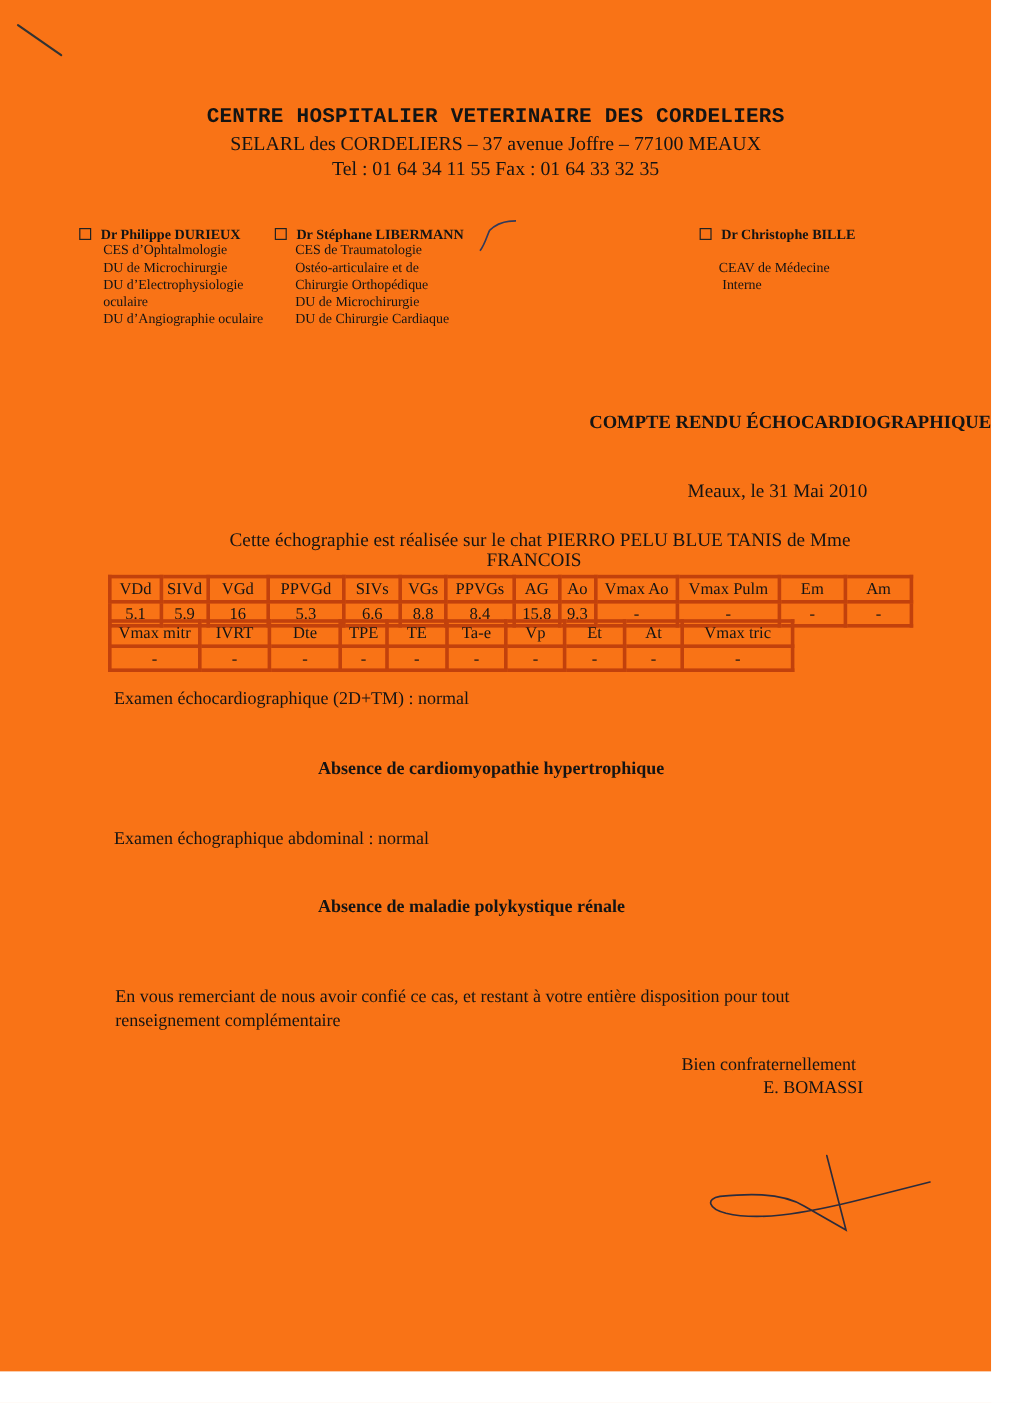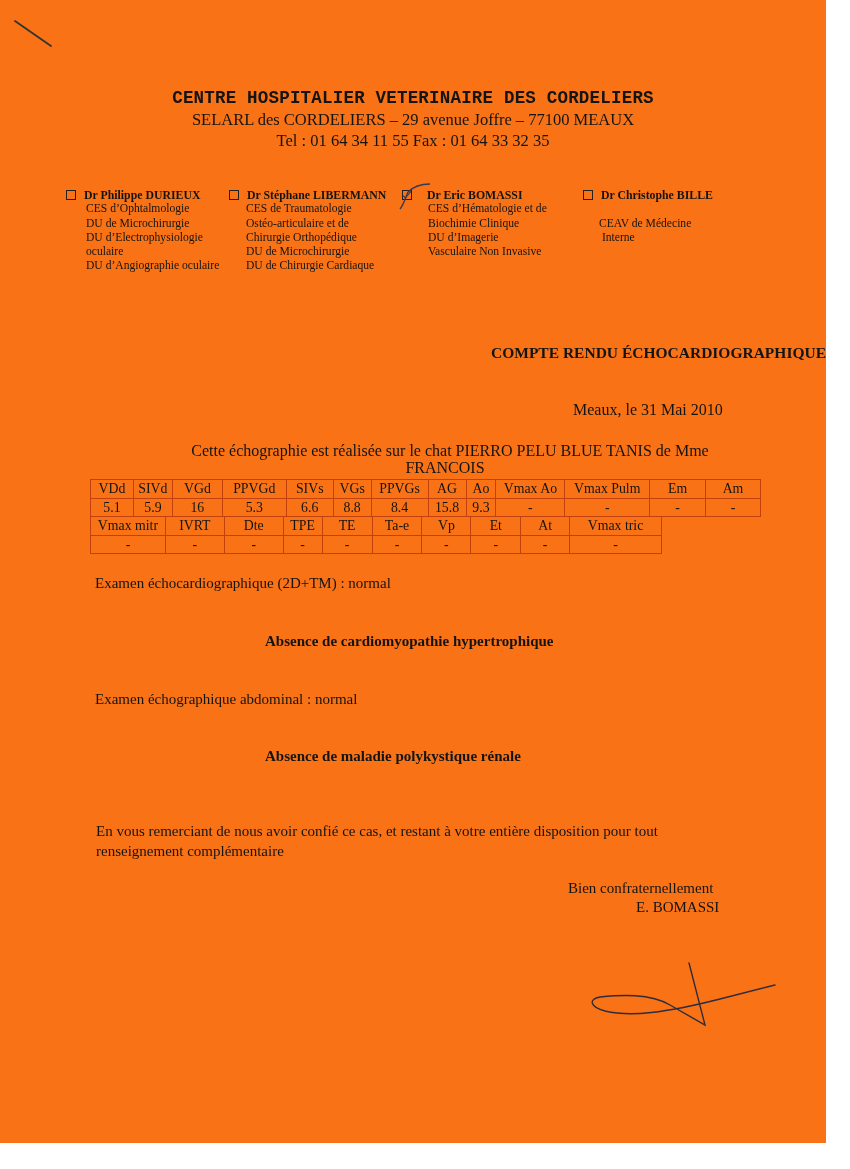--- a/index.html
+++ b/index.html
@@ -21,40 +21,40 @@
                          border-right:1.5px solid #333; border-bottom:1.5px solid #333; transform:rotate(40deg); }
   .check-stroke { position:absolute; }
   .doc-lines div { white-space:nowrap; }
 
   .report-title { left:0; width:826px; top:344px; text-align:right; font-weight:bold; font-size:15.5px; }
   .date { left:573px; top:401px; font-size:16px; }
   .intro { left:100px; top:442px; font-size:16px; line-height:17px; width:700px;text-align:center; }
   .intro .l2 { margin-left:-10px; }
 
   table.echo { position:absolute; border-collapse:collapse; font-size:13.8px; }
-  table.echo td { border:1px solid #c2410c; text-align:center; padding:0; height:17px; line-height:16px; }
+  table.echo td { border:3px solid #c2410c; text-align:center; padding:0; height:17px; line-height:16px; }
   table.echo tr.hd td { height:18px; }
 
   .para { left:95px; font-size:15px; }
   .bold-center { font-weight:bold; font-size:15px; left:245px;margin-left:20px; }
   .closing { left:96px; top:822px; font-size:15px; line-height:19.5px; width:660px; }
   .sign1 { left:568px; top:880px; font-size:15px; }
   .sign2 { left:636px; top:899px; font-size:15px; }
 </style>
 </head>
 <body>
 
 <div class="page">
 
   <svg class="abs" style="left:10px;top:15px" width="50" height="40">
     <line x1="5" y1="6" x2="41" y2="31" stroke="#333" stroke-width="1.8" stroke-linecap="round"></line>
   </svg>
 
   <div class="abs hdr-title">CENTRE HOSPITALIER VETERINAIRE DES CORDELIERS</div>
-  <div class="abs hdr-line" style="top:110px">SELARL  des CORDELIERS – 29 avenue Joffre – 77100 MEAUX</div>
+  <div class="abs hdr-line" style="top:110px">SELARL  des CORDELIERS – 37 avenue Joffre – 77100 MEAUX</div>
   <div class="abs hdr-line" style="top:131px">Tel : 01 64 34 11 55  Fax : 01 64 33 32 35</div>
 
   <div class="doc-col" style="left:66px">
     <div class="doc-name">
         <span class="cbox"></span>
         <span>Dr Philippe DURIEUX</span>
       </div>
     <div class="doc-lines" style="margin-left:20px">
       <div>CES d’Ophtalmologie</div>
       <div>DU de Microchirurgie</div>
@@ -71,32 +71,20 @@
       </div>
     <div class="doc-lines" style="margin-left:17px">
       <div>CES de Traumatologie</div>
       <div>Ostéo-articulaire et de</div>
       <div>Chirurgie Orthopédique</div>
       <div>DU de Microchirurgie</div>
       <div>DU de Chirurgie Cardiaque</div>
     </div>
   </div>
 
-  <div class="doc-col" style="left:402px">
-    <div class="doc-name">
-        <span class="cbox checked" style="margin-right:15px"></span>
-        <span>Dr Eric BOMASSI</span>
-      </div>
-    <div class="doc-lines" style="margin-left:26px">
-      <div>CES d’Hématologie et de</div>
-      <div>Biochimie Clinique</div>
-      <div>DU d’Imagerie</div>
-      <div>Vasculaire Non Invasive</div>
-    </div>
-  </div>
   <svg class="check-stroke" style="left:396px;top:182px" width="40" height="30">
     <path d="M4 27 C8 22, 10 14, 12 10 M12 10 C18 4, 26 2, 34 2" stroke="#333a5a" stroke-width="1.4" fill="none"></path>
   </svg>
 
   <div class="doc-col" style="left:583px">
     <div class="doc-name">
         <span class="cbox"></span>
         <span>Dr Christophe BILLE</span>
       </div>
     <div class="doc-lines" style="margin-left:16px">

